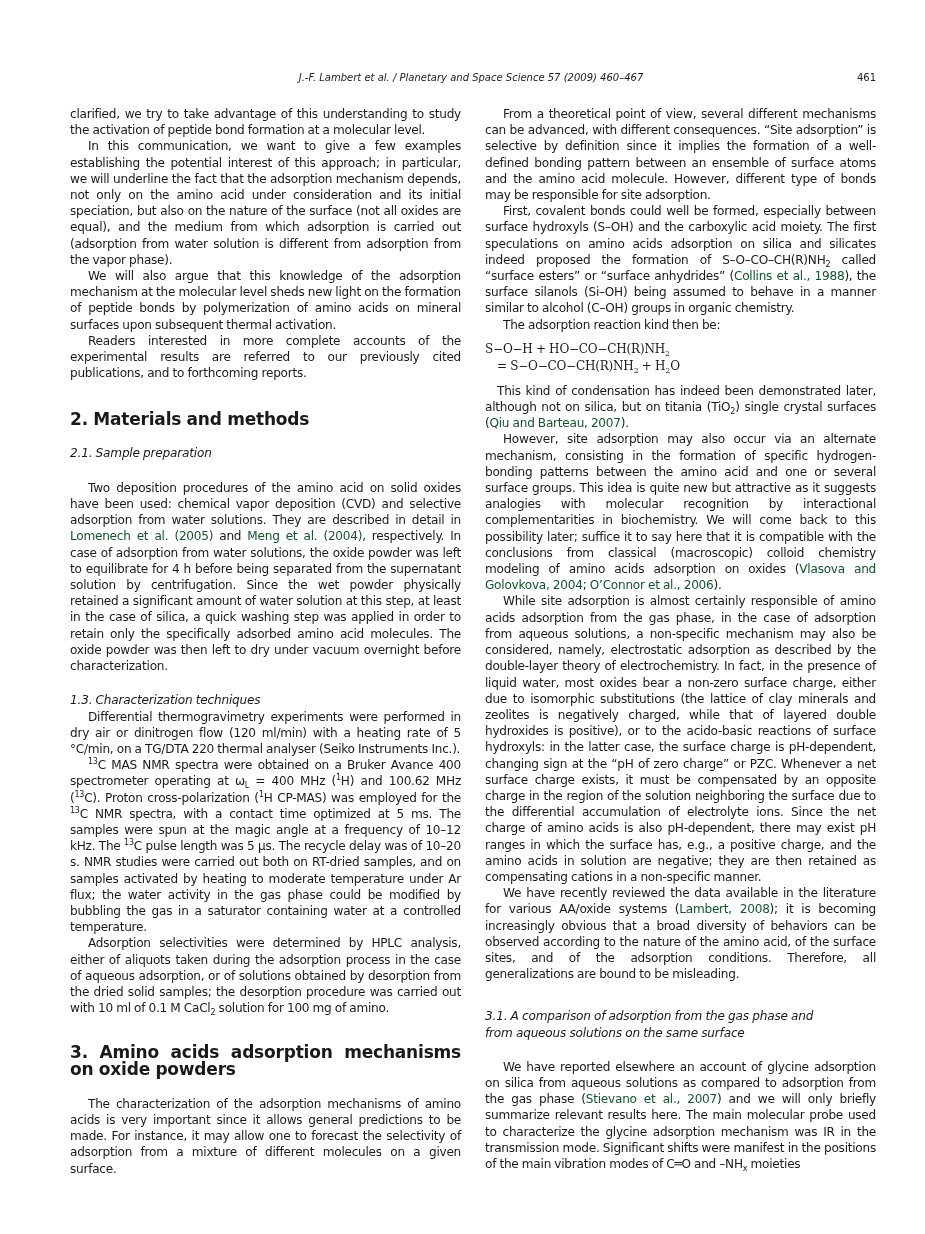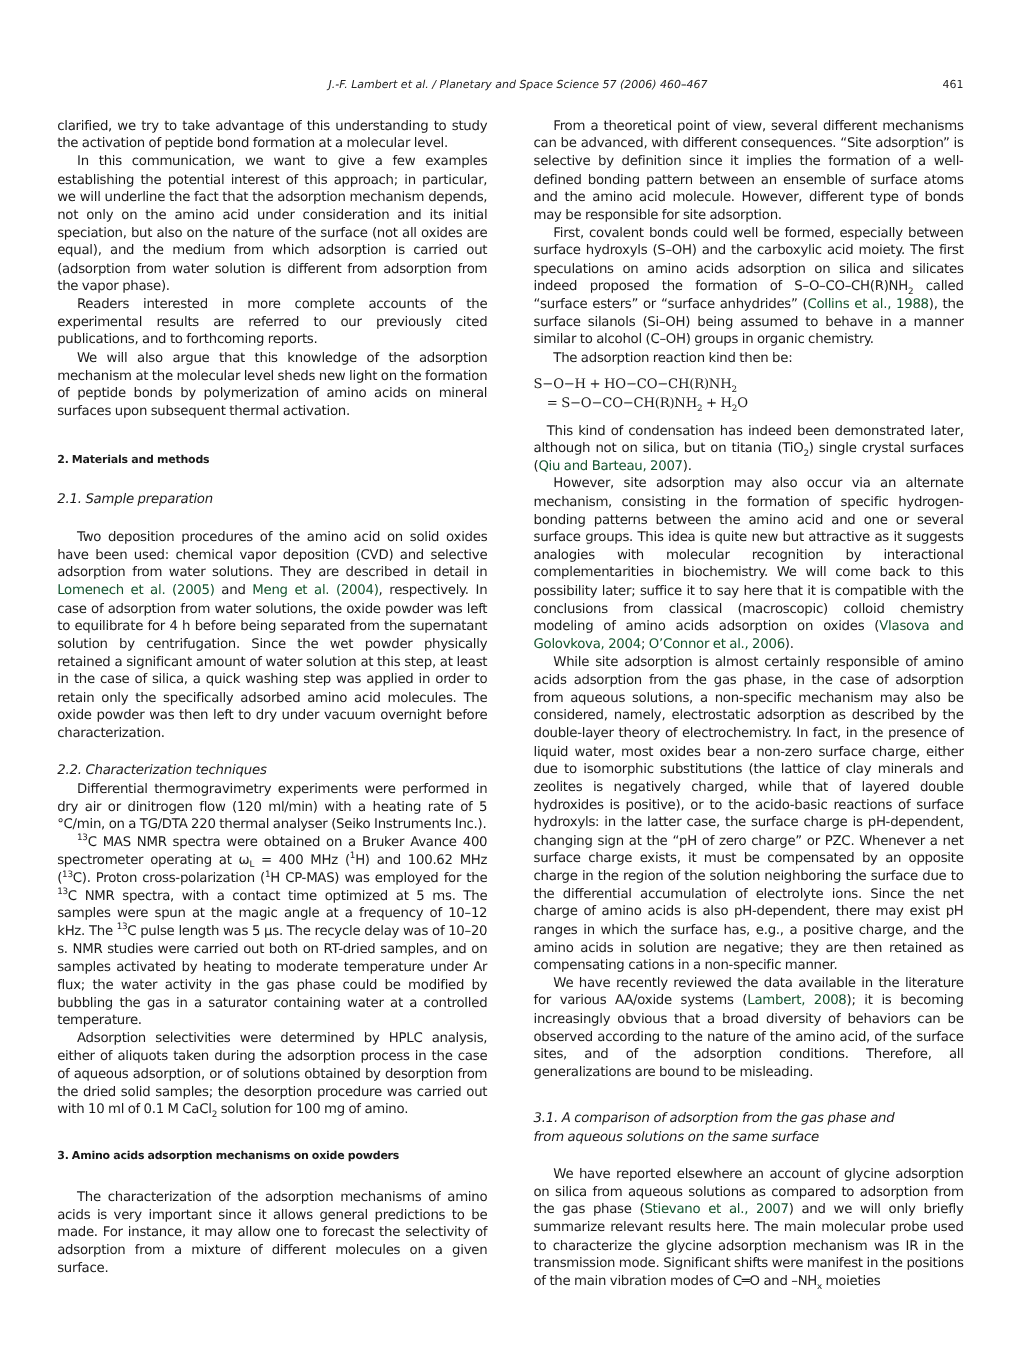--- a/index.html
+++ b/index.html
@@ -11,51 +11,51 @@
     position: absolute; top: 72px; left: 66px; width: 810px; height: 16px;
     font-size: 10px; font-style: italic; color: #222;
   }
   .header .running { position: absolute; left: 0; right: 0; text-align: center; }
   .header .page-num { position: absolute; right: 0; font-style: normal; }
   .col {
     position: absolute; top: 106px; width: 391px;
     font-size: 12.1px; line-height: 16.2px; text-align: justify;
     hyphens: manual; letter-spacing: -0.25px; word-spacing: -0.3px;
   }
-  .col.left { left: 52px; }
+  .col.left { left: 70px; }
   .col.right { left: 485px; }
   p { margin: 0; text-indent: 18px; }
   p.noindent { text-indent: 0; }
   .link { color: #14532d; }
-  h2 { font-size: 10px; font-weight: bold; margin: 0; letter-spacing: -0.2px; }
+  h2 { font-size: 17px; font-weight: bold; margin: 0; letter-spacing: -0.2px; }
   h3 { font-size: 12.1px; font-weight: normal; font-style: italic; margin: 0; letter-spacing: -0.2px; }
   .eq { font-family: "DejaVu Serif", serif; font-size: 12px; line-height: 17px; text-align: left; letter-spacing: -0.2px; }
   .eq .cont { padding-left: 12px; }
   sub, sup { font-size: 8px; line-height: 0; }
 </style>
 </head>
 <body>
 
 <div class="header">
-  <span class="running">J.-F. Lambert et al. / Planetary and Space Science 57 (2006) 460–467</span>
+  <span class="running">J.-F. Lambert et al. / Planetary and Space Science 57 (2009) 460–467</span>
   <span class="page-num">461</span>
 </div>
 
 <div class="col left">
   <p class="noindent">clarified, we try to take advantage of this understanding to study the activation of peptide bond formation at a molecular level.</p>
   <p>In this communication, we want to give a few examples establishing the potential interest of this approach; in particular, we will underline the fact that the adsorption mechanism depends, not only on the amino acid under consideration and its initial speciation, but also on the nature of the surface (not all oxides are equal), and the medium from which adsorption is carried out (adsorption from water solution is different from adsorption from the vapor phase).</p>
+  <p>We will also argue that this knowledge of the adsorption mechanism at the molecular level sheds new light on the formation of peptide bonds by polymerization of amino acids on mineral surfaces upon subsequent thermal activation.</p>
   <p>Readers interested in more complete accounts of the experimental results are referred to our previously cited publications, and to forthcoming reports.</p>
-  <p>We will also argue that this knowledge of the adsorption mechanism at the molecular level sheds new light on the formation of peptide bonds by polymerization of amino acids on mineral surfaces upon subsequent thermal activation.</p>
 
   <h2 style="margin-top:30px;">2.  Materials and methods</h2>
   <h3 style="margin-top:17px;">2.1.  Sample preparation</h3>
 
   <p style="margin-top:19px;"><span>Two deposition procedures of the amino acid on solid oxides have been used: chemical vapor deposition (CVD) and selective adsorption from water solutions. They are described in detail in </span><span class="link">Lomenech et al. (2005)</span><span> and </span><span class="link">Meng et al. (2004)</span><span>, respectively. In case of adsorption from water solutions, the oxide powder was left to equilibrate for 4 h before being separated from the supernatant solution by centrifugation. Since the wet powder physically retained a significant amount of water solution at this step, at least in the case of silica, a quick washing step was applied in order to retain only the specifically adsorbed amino acid molecules. The oxide powder was then left to dry under vacuum overnight before characterization.</span></p>
 
-  <h3 style="margin-top:18px;">2.2.  Characterization techniques</h3>
+  <h3 style="margin-top:18px;">1.3.  Characterization techniques</h3>
 
   <p style="">Differential thermogravimetry experiments were performed in dry air or dinitrogen flow (120 ml/min) with a heating rate of 5 °C/min, on a TG/DTA 220 thermal analyser (Seiko Instruments Inc.).</p>
   <p><sup>13</sup><span>C MAS NMR spectra were obtained on a Bruker Avance 400 spectrometer operating at ω</span><sub>L</sub><span> = 400 MHz (</span><sup>1</sup><span>H) and 100.62 MHz (</span><sup>13</sup><span>C). Proton cross-polarization (</span><sup>1</sup><span>H CP-MAS) was employed for the </span><sup>13</sup><span>C NMR spectra, with a contact time optimized at 5 ms. The samples were spun at the magic angle at a frequency of 10–12 kHz. The </span><sup>13</sup><span>C pulse length was 5 μs. The recycle delay was of 10–20 s. NMR studies were carried out both on RT-dried samples, and on samples activated by heating to moderate temperature under Ar flux; the water activity in the gas phase could be modified by bubbling the gas in a saturator containing water at a controlled temperature.</span></p>
   <p><span>Adsorption selectivities were determined by HPLC analysis, either of aliquots taken during the adsorption process in the case of aqueous adsorption, or of solutions obtained by desorption from the dried solid samples; the desorption procedure was carried out with 10 ml of 0.1 M CaCl</span><sub>2</sub><span> solution for 100 mg of amino.</span></p>
 
   <h2 style="margin-top:28px;">3.  Amino acids adsorption mechanisms on oxide powders</h2>
 
   <p style="margin-top:19px;">The characterization of the adsorption mechanisms of amino acids is very important since it allows general predictions to be made. For instance, it may allow one to forecast the selectivity of adsorption from a mixture of different molecules on a given surface.</p>
 </div>
 

